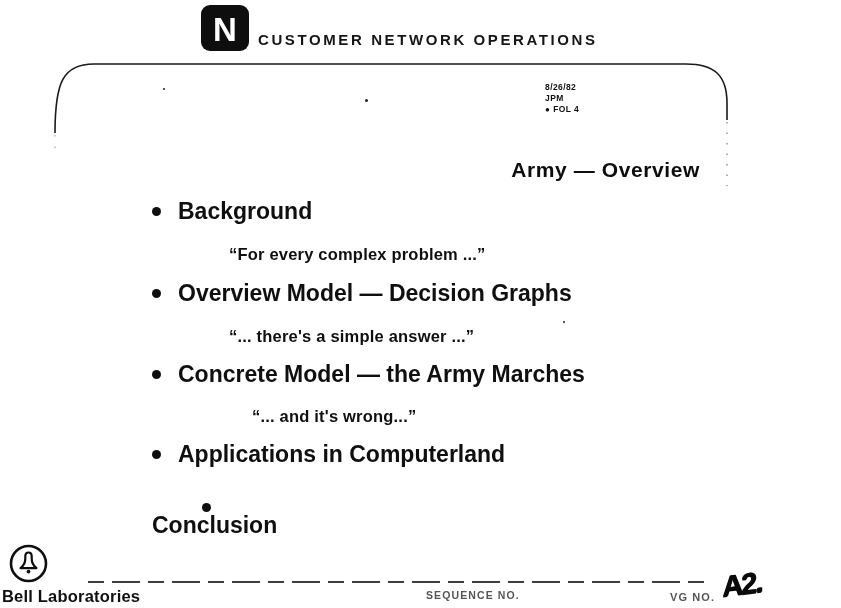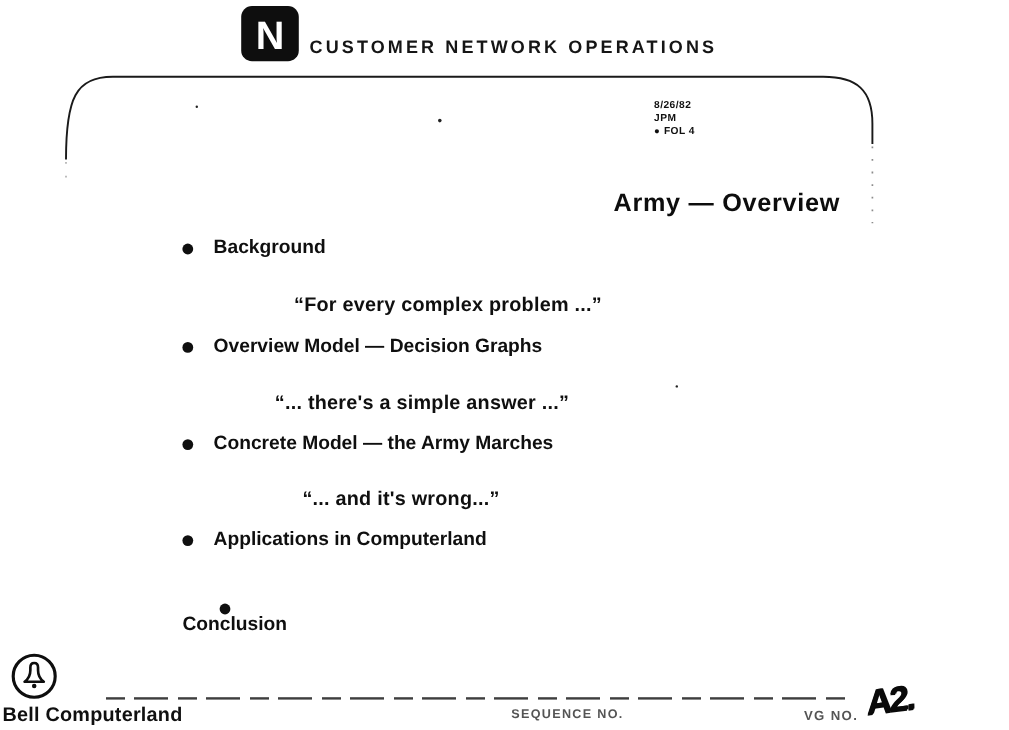--- a/index.html
+++ b/index.html
@@ -29,28 +29,28 @@
     letter-spacing:.4px;
   }
   .corner-note .foil-dot{font-size:8px;margin-right:3px;}
 
   
   .slide-title{
     position:absolute;left:55px;top:158px;width:645px;text-align:right;
     font-size:21px;font-weight:bold;letter-spacing:.6px;color:#0d0d0d;
   }
   .item{position:absolute;font-weight:bold;color:#0f0f0f;white-space:nowrap;}
-  .item.bullet{left:152px;font-size:16px;display:flex;align-items:center;}
+  .item.bullet{left:152px;font-size:23px;display:flex;align-items:center;}
   .item.bullet .dot{
     width:9px;height:9px;border-radius:50%;background:#0f0f0f;
     display:inline-block;margin-right:17px;flex:0 0 auto;
   }
   .item.quote{font-size:16.5px;letter-spacing:.2px;}
   .item-1{top:198px;}
-  .item-2{top:245px;left:245px;}
+  .item-2{top:245px;left:229px;}
   .item-3{top:280px;}
   .item-4{top:327px;left:229px;}
   .item-5{top:361px;}
   .item-6{top:407px;left:252px;}
   .item-7{top:441px;}
   .item-8{top:503px;flex-direction:column;}
 
   
   .bell-logo{position:absolute;left:8px;top:543px;width:41px;height:41px;}
   .brand{
@@ -131,21 +131,21 @@
   <div class="item bullet item-8">
     <span class="dot"></span>
     <span>Conclusion</span>
   </div>
 
   <svg class="bell-logo" viewBox="0 0 41 41" aria-hidden="true">
     <circle cx="20.5" cy="20.5" r="17.5" fill="none" stroke="#0e0e0e" stroke-width="2.6"></circle>
     <path d="M20.5 9.5 c-2.2 0 -3.2 1.8 -3.2 3.8 v2.2 c0 5.2 -2.3 7.8 -4.8 9.6 h16 c-2.5 -1.8 -4.8 -4.4 -4.8 -9.6 v-2.2 c0 -2 -1 -3.8 -3.2 -3.8 z" fill="none" stroke="#0e0e0e" stroke-width="2.2" stroke-linejoin="round"></path>
     <circle cx="20.5" cy="28.6" r="1.9" fill="#0e0e0e"></circle>
   </svg>
-  <div class="brand">Bell Computerland</div>
+  <div class="brand">Bell Laboratories</div>
 
   <div class="seq-line"></div>
   <div class="seq-label">SEQUENCE  NO.</div>
   <div class="vg-label">VG  NO.</div>
   <div class="vg-value">A2.</div>
 
   <div class="speck speck-a"></div>
   <div class="speck speck-b"></div>
   <div class="speck speck-c"></div>
 

